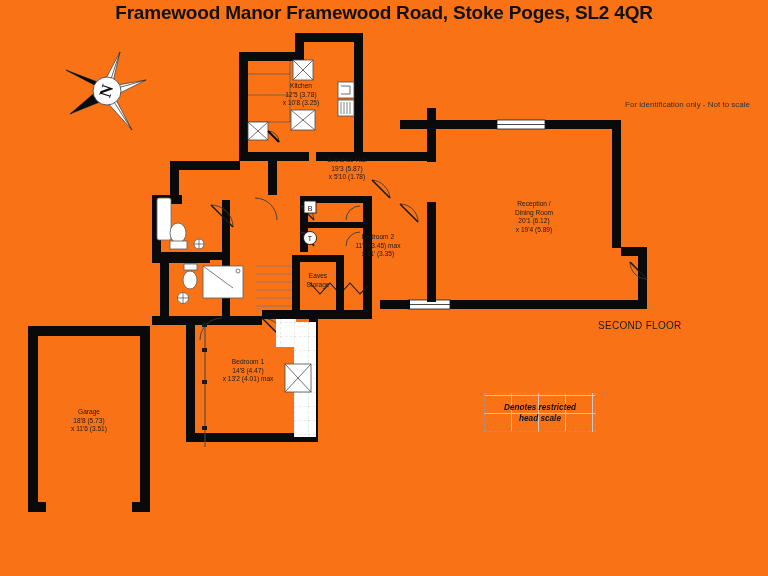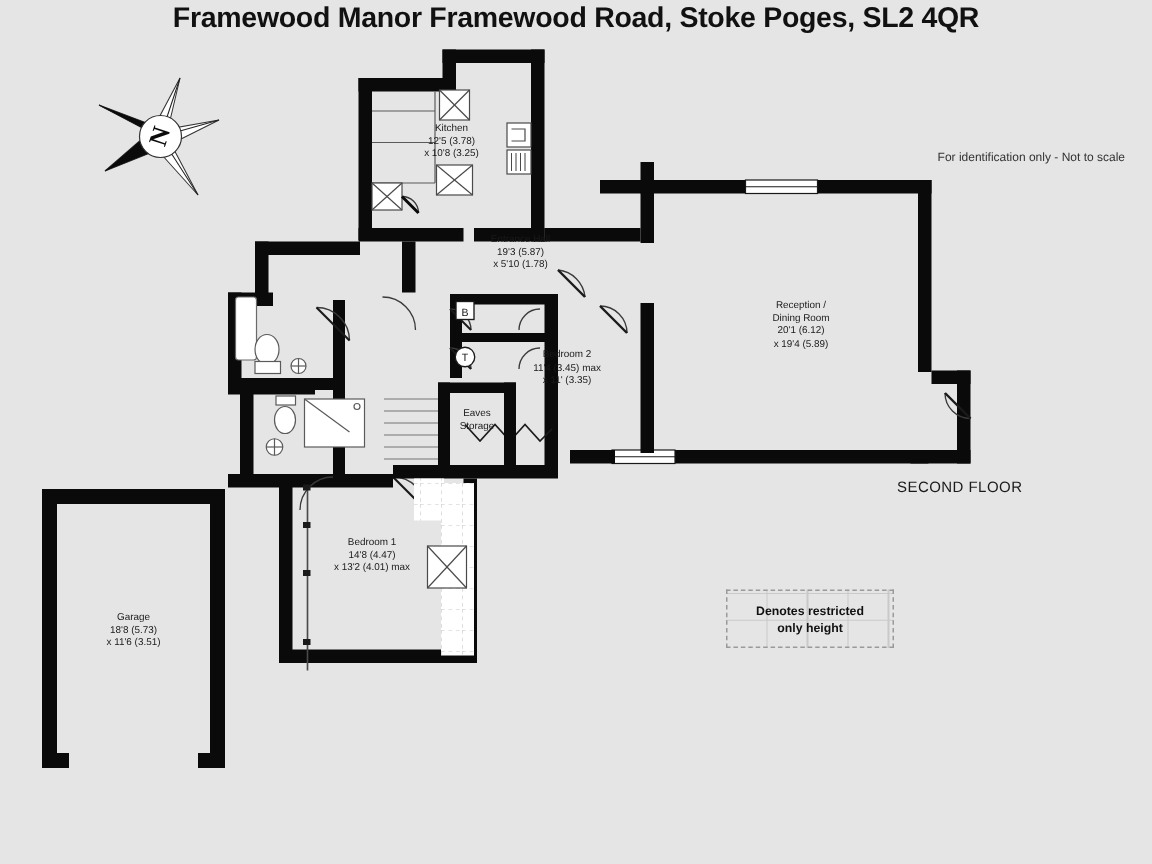--- a/index.html
+++ b/index.html
@@ -4,21 +4,21 @@
 <title>Floor Plan</title>
 <style>
   html,body{margin:0;padding:0;background:#ffffff;}
   body{
     width:768px;height:576px;
     font-family:"Liberation Sans", sans-serif;
     color:#1a1a1a;
     position:relative;
     overflow:hidden;
   }
-  .page{position:absolute;inset:0;background:#e5e5e5;padding-left:12px;}
+  .page{position:absolute;inset:0;background:#f97316;padding-left:12px;}
 
   
   .title{
     position:absolute;left:0;top:2px;width:768px;
     text-align:center;
     font-size:19px;font-weight:bold;letter-spacing:-0.2px;
     color:#111;
     white-space:nowrap;
   }
   .areas{
@@ -54,21 +54,21 @@
     font-size:10px;letter-spacing:0.3px;color:#1a1a1a;
   }
 
   
   .keybox{
     position:absolute;left:484px;top:393px;width:110px;height:37px;
     border:1px dashed #9a9a9a;
     background:
       repeating-linear-gradient(0deg,transparent 0 17px,#c9c9c9 17px 18px),
       repeating-linear-gradient(90deg,transparent 0 26px,#c9c9c9 26px 27px);
-    display:flex;align-items:center;justify-content:center;
+    display:flex;align-items:center;justify-content:center;font-style:italic;
   }
   .keybox span{
     font-size:8.2px;font-weight:bold;line-height:11px;text-align:center;
     color:#111;background:transparent;
   }
 
   
   .footer{position:absolute;left:0;top:528px;width:768px;height:48px;}
 </style>
 </head>
@@ -362,21 +362,21 @@
   <div class="rlabel" style="left:284px;top:272px;width:68px;">
     <span class="nm">Eaves</span>
     <span class="nm">Storage</span>
   </div>
 
   <div class="floorlabel">SECOND FLOOR</div>
 
   <div class="keybox">
     <span>
       <span>Denotes restricted</span><br>
-      <span>only height</span>
+      <span>head scale</span>
     </span>
   </div>
 
   <div class="footer">
 
     
 
     
 
     

